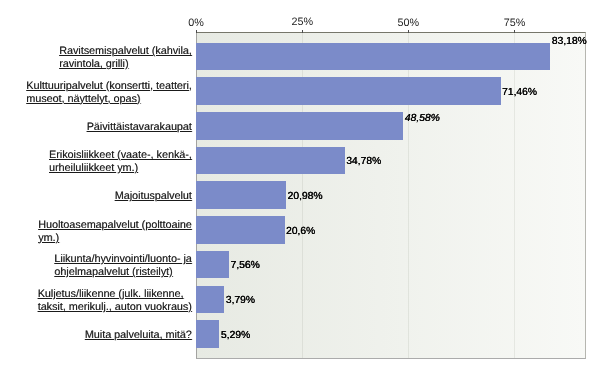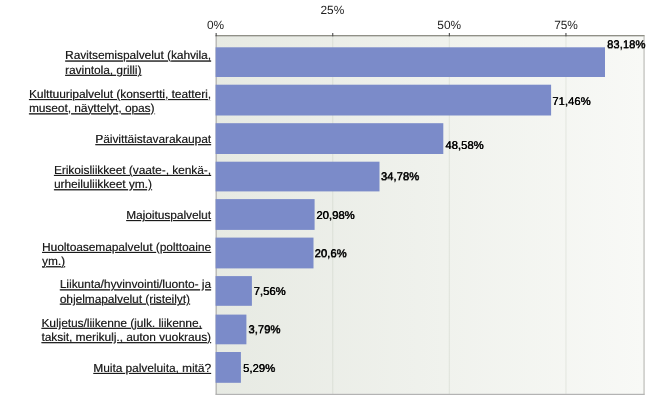--- a/index.html
+++ b/index.html
@@ -45,37 +45,37 @@
       <div class="gridline" style="left: 210.95px;"></div>
       <div class="gridline" style="left: 317.15px;"></div>
     </div>
 
   <div class="tick" id="tick-0" style="left: 196px; top: 29.5px;"></div>
   <div class="tick" id="tick-1" style="left: 302px; top: 29.5px;"></div>
   <div class="tick" id="tick-2" style="left: 408px; top: 29.5px;"></div>
   <div class="tick" id="tick-3" style="left: 514px; top: 29.5px;"></div>
 
   <div class="axislabel" id="xlab-0" style="left: 156px; top: 17.4px;">0%</div>
-  <div class="axislabel" id="xlab-1" style="left: 262.2px; top: 4px;">25%</div>
+  <div class="axislabel" id="xlab-1" style="left: 262.2px; top: 16px;">25%</div>
   <div class="axislabel" id="xlab-2" style="left: 368.4px; top: 17.4px;">50%</div>
   <div class="axislabel" id="xlab-3" style="left: 474.6px; top: 17.4px;">75%</div>
 
   <div class="bar" id="bar-0" style="left: 196px; top: 42.65px; width: 354.349px; height: 27.5px; background: rgb(123, 139, 201);"></div>
   <div class="bar" id="bar-1" style="left: 196px; top: 77.36px; width: 304.562px; height: 27.5px; background: rgb(123, 139, 201);"></div>
   <div class="bar" id="bar-2" style="left: 196px; top: 112.07px; width: 207.368px; height: 27.5px; background: rgb(123, 139, 201);"></div>
   <div class="bar" id="bar-3" style="left: 196px; top: 146.78px; width: 148.745px; height: 27.5px; background: rgb(123, 139, 201);"></div>
   <div class="bar" id="bar-4" style="left: 196px; top: 181.49px; width: 90.123px; height: 27.5px; background: rgb(123, 139, 201);"></div>
   <div class="bar" id="bar-5" style="left: 196px; top: 216.2px; width: 88.5088px; height: 27.5px; background: rgb(123, 139, 201);"></div>
   <div class="bar" id="bar-6" style="left: 196px; top: 250.91px; width: 33.1149px; height: 27.5px; background: rgb(123, 139, 201);"></div>
   <div class="bar" id="bar-7" style="left: 196px; top: 285.62px; width: 28.3146px; height: 27.5px; background: rgb(123, 139, 201);"></div>
   <div class="bar" id="bar-8" style="left: 196px; top: 320.33px; width: 23.4719px; height: 27.5px; background: rgb(123, 139, 201);"></div>
 
   <div class="vallabel" id="val-0" style="left: 551.749px; top: 35px;">83,18%</div>
   <div class="vallabel" id="val-1" style="left: 501.962px; top: 85.81px;">71,46%</div>
-  <div class="vallabel" id="val-2" style="left: 404.768px; top: 126px;">48,58%</div>
+  <div class="vallabel" id="val-2" style="left: 404.768px; top: 112px; font-style: italic;">48,58%</div>
   <div class="vallabel" id="val-3" style="left: 346.145px; top: 155.23px;">34,78%</div>
   <div class="vallabel" id="val-4" style="left: 287.523px; top: 189.94px;">20,98%</div>
   <div class="vallabel" id="val-5" style="left: 285.909px; top: 224.65px;">20,6%</div>
   <div class="vallabel" id="val-6" style="left: 230.515px; top: 259.36px;">7,56%</div>
   <div class="vallabel" id="val-7" style="left: 225.715px; top: 294.07px;">3,79%</div>
   <div class="vallabel" id="val-8" style="left: 220.872px; top: 328.78px;">5,29%</div>
 
   <div class="catlabel" id="cat-0" style="right: 408.2px; top: 45px;">
     <div>Ravitsemispalvelut (kahvila,</div>
     <div>ravintola, grilli)</div>

